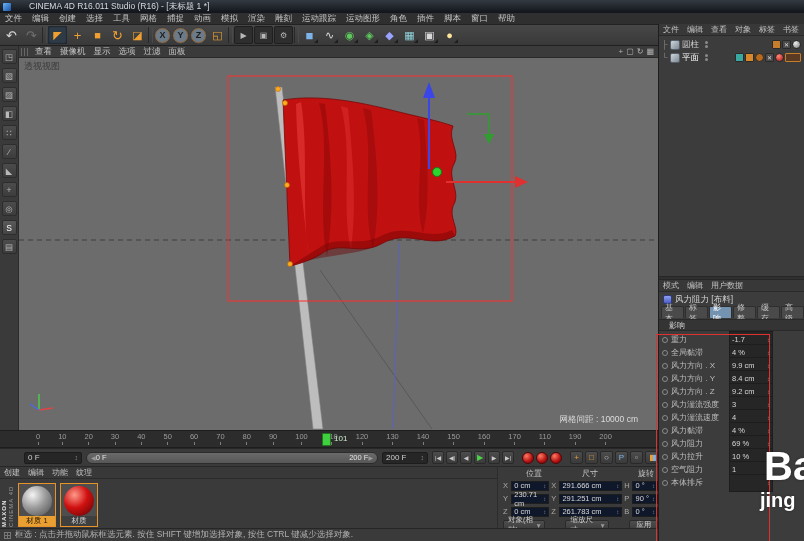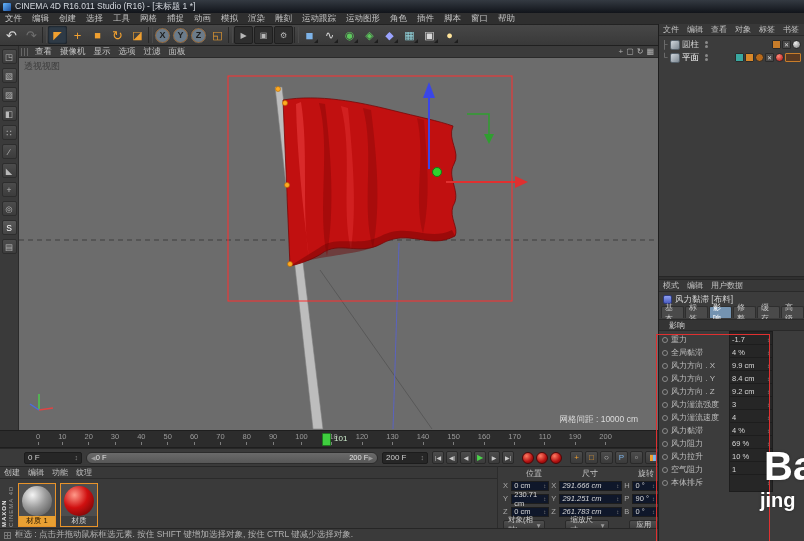--- a/index.html
+++ b/index.html
@@ -5,21 +5,21 @@
   * { margin:0; padding:0; box-sizing:border-box; }
   html,body { background:#222; }
   #app { position:relative; width:804px; height:541px; overflow:hidden;
          background:#3a3a3a; font-family:"Liberation Sans",sans-serif;
          -webkit-font-smoothing:antialiased; color:#c8c8c8; }
   .abs { position:absolute; }
 
   
   .titlebar { left:0; top:0; width:804px; height:13px;
     background:linear-gradient(#343a42,#11141a); display:flex; align-items:center;
-    gap:4px; padding-left:3px; font-size:8.5px; color:#d6dae0; }
+    gap:18px; padding-left:3px; font-size:8.5px; color:#d6dae0; }
   .app-icon { width:8px; height:8px; background:linear-gradient(135deg,#66b7ff,#1c4f9c); border-radius:1px; }
 
   
   .menubar { left:0; top:13px; width:804px; height:12px; background:#2f2f2f;
     border-bottom:1px solid #222; display:flex; align-items:center; }
   .mi { font-size:8.5px; color:#c2c2c2; padding:0 5px; cursor:default; }
 
   
   .toolbar { left:0; top:25px; width:804px; height:21px;
     background:linear-gradient(#474747,#393939); border-bottom:1px solid #202020;
@@ -117,21 +117,21 @@
   
   .coords { left:497px; top:466px; width:161px; height:62px; background:#3a3a3a;
     border-top:1px solid #272727; border-left:1px solid #2c2c2c; font-size:7.5px; }
   .chead { display:flex; align-items:center; height:12px; color:#c6c6c6; font-size:8px; }
   .chead .h { text-align:center; } .chead .h1{width:56px;}
   .crow { display:flex; align-items:center; height:13px; padding-left:5px; gap:2px; }
   .clbl { width:7px; color:#a8a8a8; }
   .cwell { height:10px; background:#0f172a; border:1px solid #1d1d1d; color:#d8d8d8;
     display:flex; align-items:center; justify-content:space-between; padding:0 2px; }
   .cwell::after { content:"↕"; color:#7a7a7a; font-size:6px; }
-  .cw-a { width:42px; } .cw-b { width:70px;font-style:italic; } .cw-c { width:28px; }
+  .cw-a { width:42px; } .cw-b { width:70px; } .cw-c { width:28px; }
   .cbtns { display:flex; gap:20px; padding:2px 0 0 5px; }
   .cbtn { height:10px; background:linear-gradient(#4e4e4e,#3d3d3d); border:1px solid #2a2a2a;
     border-radius:2px; color:#cfcfcf; font-size:7.5px; display:flex; align-items:center;
     justify-content:center; padding:0 4px; }
   .cbtn.drop::after { content:"▾"; margin-left:3px; color:#9a9a9a; }
   .cb1 { width:52px; } .cb2 { width:54px; } .cb3 { width:34px; }
 
   
   .statusbar { left:0; top:528px; width:658px; height:13px; background:#3a3a3a;
     border-top:1px solid #262626; display:flex; align-items:center; gap:4px;
@@ -645,21 +645,21 @@
     </div>
     <div class="rp splitter"></div>
     <div class="rp pan-menu am-menu">
 
     <span class="mi">模式</span>
         <span class="mi">编辑</span>
         <span class="mi">用户数据</span>
       </div>
     <div class="rp am-title">
       <span class="shirt"></span>
-      <span>风力黏滞 [布料]</span>
+      <span>风力阻力 [布料]</span>
     </div>
     <div class="rp am-tabs">
 
     <span class="tab">
           <span>基本</span>
         </span>
         <span class="tab">
           <span>标签</span>
         </span>
         <span class="tab active">

